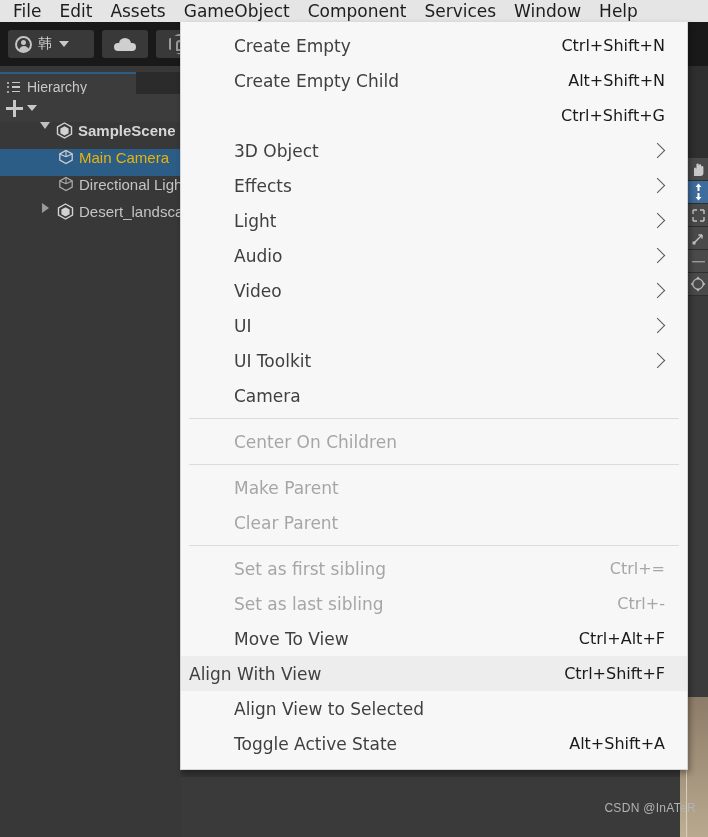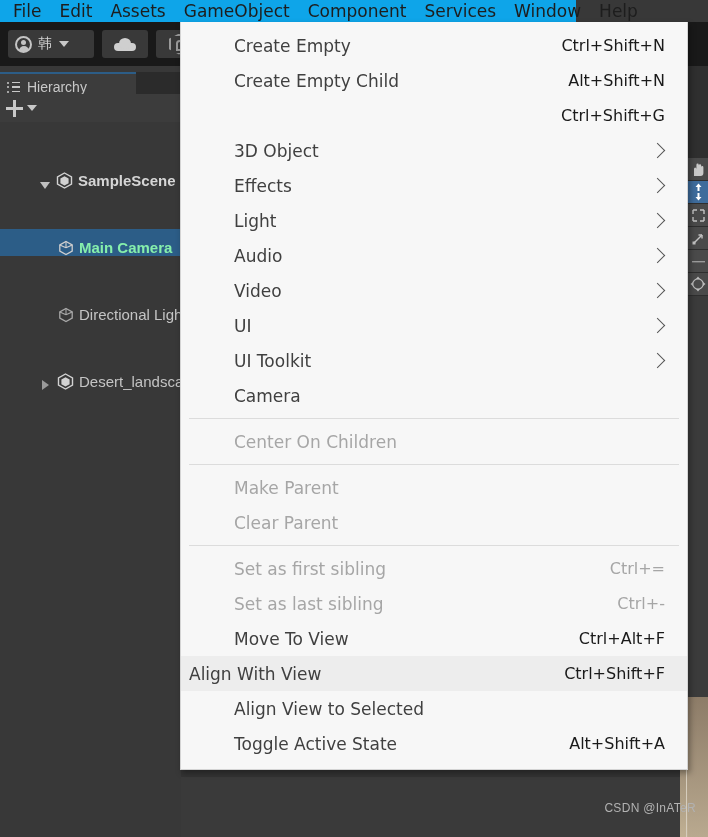--- a/index.html
+++ b/index.html
@@ -20,22 +20,22 @@
   #editor-root {
     position: absolute;
     inset: 0;
     background: #383838;
   }
 
   
   #menubar {
     position: absolute;
     left: 0; top: 0;
-    width: 576px; height: 22px;
-    background: #0ea5e9;
+    width: 708px; height: 22px;
+    background: #e5e5e5;
     display: flex;
     align-items: center;
     padding-left: 4px;
     box-sizing: border-box;
   }
   .menubar-item {
     font-size: 17px;
     color: #1d1d1d;
     padding: 0 9px;
     line-height: 22px;
@@ -230,23 +230,22 @@
   }
   #hierarchy-tree {
     position: absolute;
     left: 0; top: 56px;
     width: 181px; height: 100px;
   }
   .tree-row {
     position: relative;
     height: 27px;
     display: flex;
-    align-items: flex-end;
-    box-sizing: border-box;
-    margin-top: 40px;
+    align-items: flex-start;
+    box-sizing: border-box;
   }
   .tree-row.selected { background: #2c5d87; }
   .tw-arrow {
     width: 0; height: 0;
     flex: none;
   }
   .tw-arrow.down {
     border-left: 5px solid transparent;
     border-right: 5px solid transparent;
     border-top: 7px solid #c0c0c0;
@@ -268,21 +267,21 @@
   }
   .cube-icon svg { display: block; }
   .tree-label {
     font-size: 15px;
     color: #c4c4c4;
     white-space: nowrap;
     font-family: "Liberation Sans", sans-serif;
     margin-left: 5px;
   }
   .tree-label.bold { font-weight: bold; color: #d6d6d6; }
-  .tree-row.selected .tree-label { color: #86efac; font-weight: bold; }
+  .tree-row.selected .tree-label { color: #eab308; }
 
   
   #scene-area {
     position: absolute;
     left: 181px; top: 66px;
     width: 527px; height: 771px;
     background: #333333;
   }
   #scene-tools {
     position: absolute;

